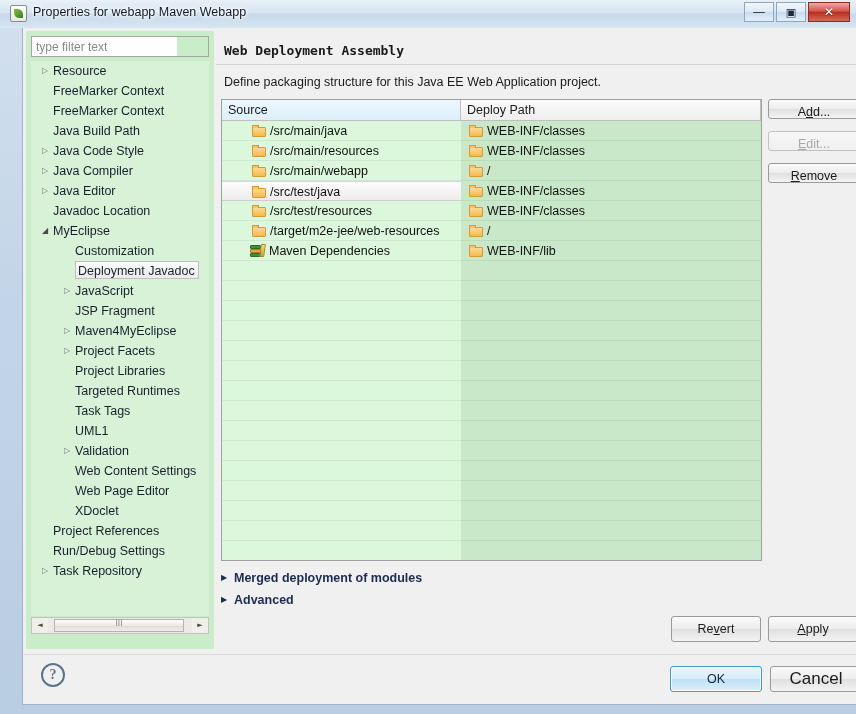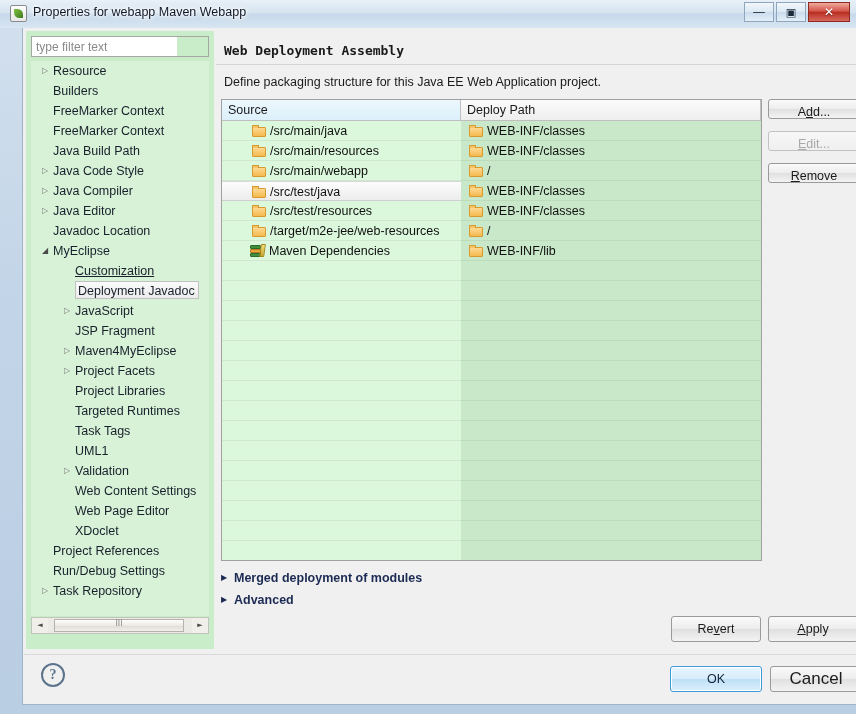--- a/index.html
+++ b/index.html
@@ -345,23 +345,20 @@
       <div id="filter-wrap">
         <input id="filter-input" type="text" placeholder="type filter text" style="">
         <div id="filter-green"></div>
       </div>
       <div id="tree-scroll">
           <div class="tree-item">
             <span class="arrow" style="left: 8px;">▷</span>
             <span class="lbl" style="left: 22px;">Resource</span>
           </div>
           <div class="tree-item">
-            <span class="lbl" style="left: 22px;">Builders</span>
-          </div>
-          <div class="tree-item">
             <span class="lbl" style="left: 22px;">FreeMarker Context</span>
           </div>
           <div class="tree-item">
             <span class="lbl" style="left: 22px;">FreeMarker Context</span>
           </div>
           <div class="tree-item">
             <span class="lbl" style="left: 22px;">Java Build Path</span>
           </div>
           <div class="tree-item">
             <span class="arrow" style="left: 8px;">▷</span>
@@ -376,21 +373,21 @@
             <span class="lbl" style="left: 22px;">Java Editor</span>
           </div>
           <div class="tree-item">
             <span class="lbl" style="left: 22px;">Javadoc Location</span>
           </div>
           <div class="tree-item">
             <span class="arrow open" style="left: 8px;">◢</span>
             <span class="lbl" style="left: 22px;">MyEclipse</span>
           </div>
           <div class="tree-item">
-            <span class="lbl" style="left: 44px; text-decoration: underline;">Customization</span>
+            <span class="lbl" style="left: 44px;">Customization</span>
           </div>
           <div class="tree-item sel">
             <span class="lbl" style="left: 44px;">Deployment Javadoc</span>
           </div>
           <div class="tree-item">
             <span class="arrow" style="left: 30px;">▷</span>
             <span class="lbl" style="left: 44px;">JavaScript</span>
           </div>
           <div class="tree-item">
             <span class="lbl" style="left: 44px;">JSP Fragment</span>

